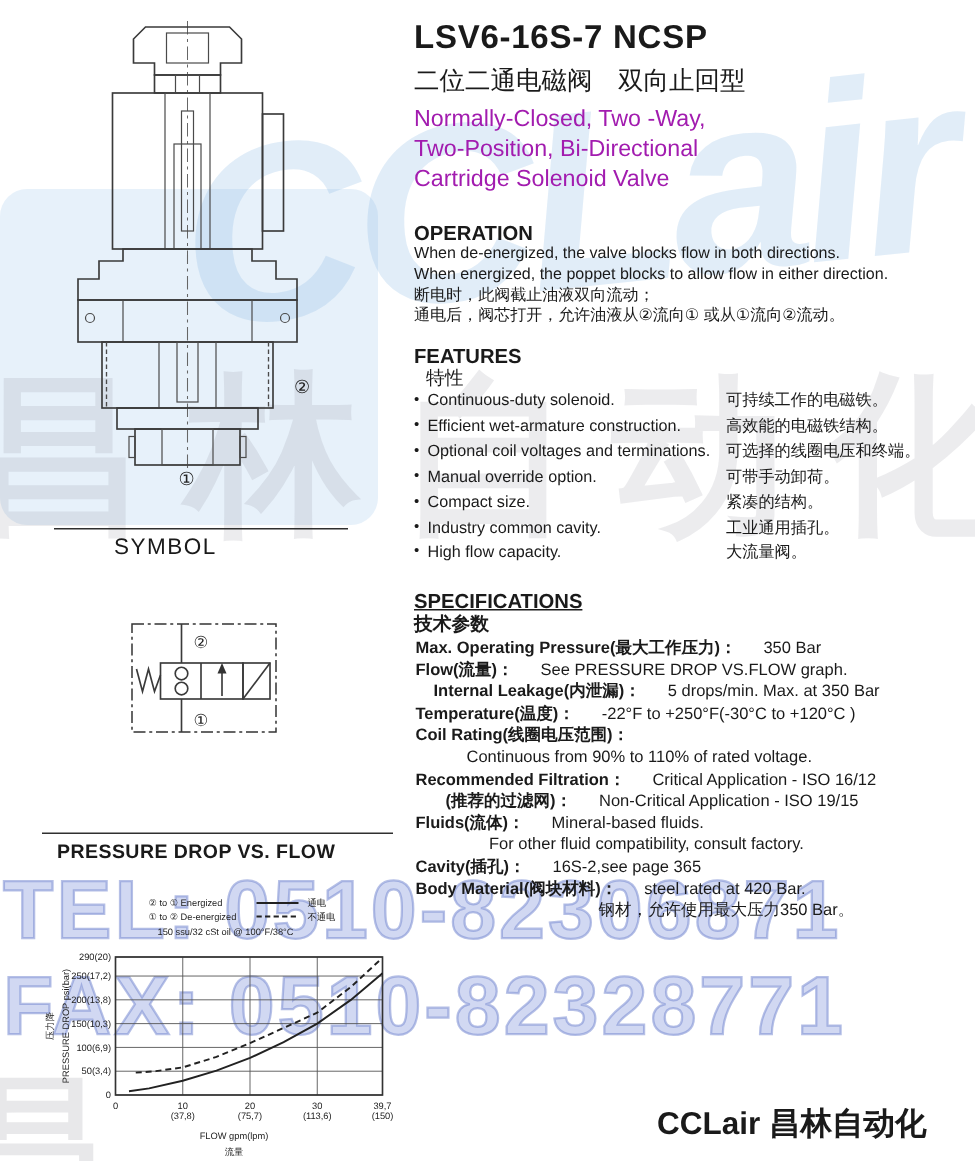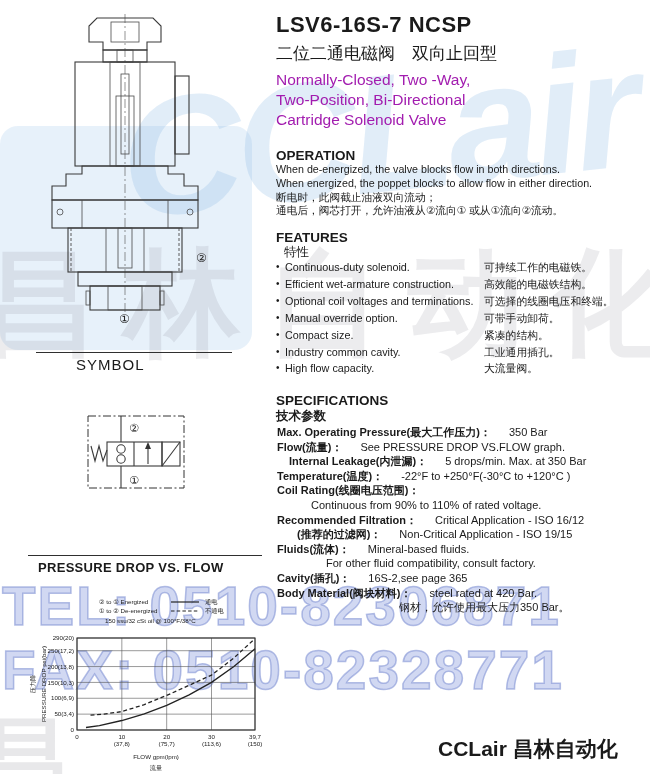--- a/index.html
+++ b/index.html
@@ -223,21 +223,21 @@
         <span class="feat-en">Industry common cavity.</span>
         <span class="feat-cn">工业通用插孔。</span>
       </div>
       <div class="feat-row">
         <span class="bullet">•</span>
         <span class="feat-en">High flow capacity.</span>
         <span class="feat-cn">大流量阀。</span>
       </div>
     </div>
 
-  <div class="sec-head" style="left:276px;top:393px;">SPECIFICATIONS</div>
+  <div class="sec-head" style="left:276px;top:393px;text-decoration:underline;">SPECIFICATIONS</div>
   <div class="sec-sub" style="left:276px;top:408px;font-weight:bold;">技术参数</div>
   <div class="spec-list">
       <div class="spec-row" style="padding-left: 0px;"><b>Max. Operating Pressure(最大工作压力)：</b><span>350 Bar</span></div>
       <div class="spec-row" style="padding-left: 0px;"><b>Flow(流量)：</b><span>See PRESSURE DROP VS.FLOW graph.</span></div>
       <div class="spec-row" style="padding-left: 12px;"><b>Internal Leakage(内泄漏)：</b><span>5 drops/min. Max. at 350 Bar</span></div>
       <div class="spec-row" style="padding-left: 0px;"><b>Temperature(温度)：</b><span>-22°F to +250°F(-30°C to +120°C )</span></div>
       <div class="spec-row" style="padding-left: 0px;"><b>Coil Rating(线圈电压范围)：</b></div>
       <div class="spec-row" style="padding-left: 34px;"><span>Continuous from 90% to 110% of rated voltage.</span></div>
       <div class="spec-row" style="padding-left: 0px;"><b>Recommended Filtration：</b><span>Critical Application - ISO 16/12</span></div>
       <div class="spec-row" style="padding-left: 20px;"><b>(推荐的过滤网)：</b><span>Non-Critical Application - ISO 19/15</span></div>

